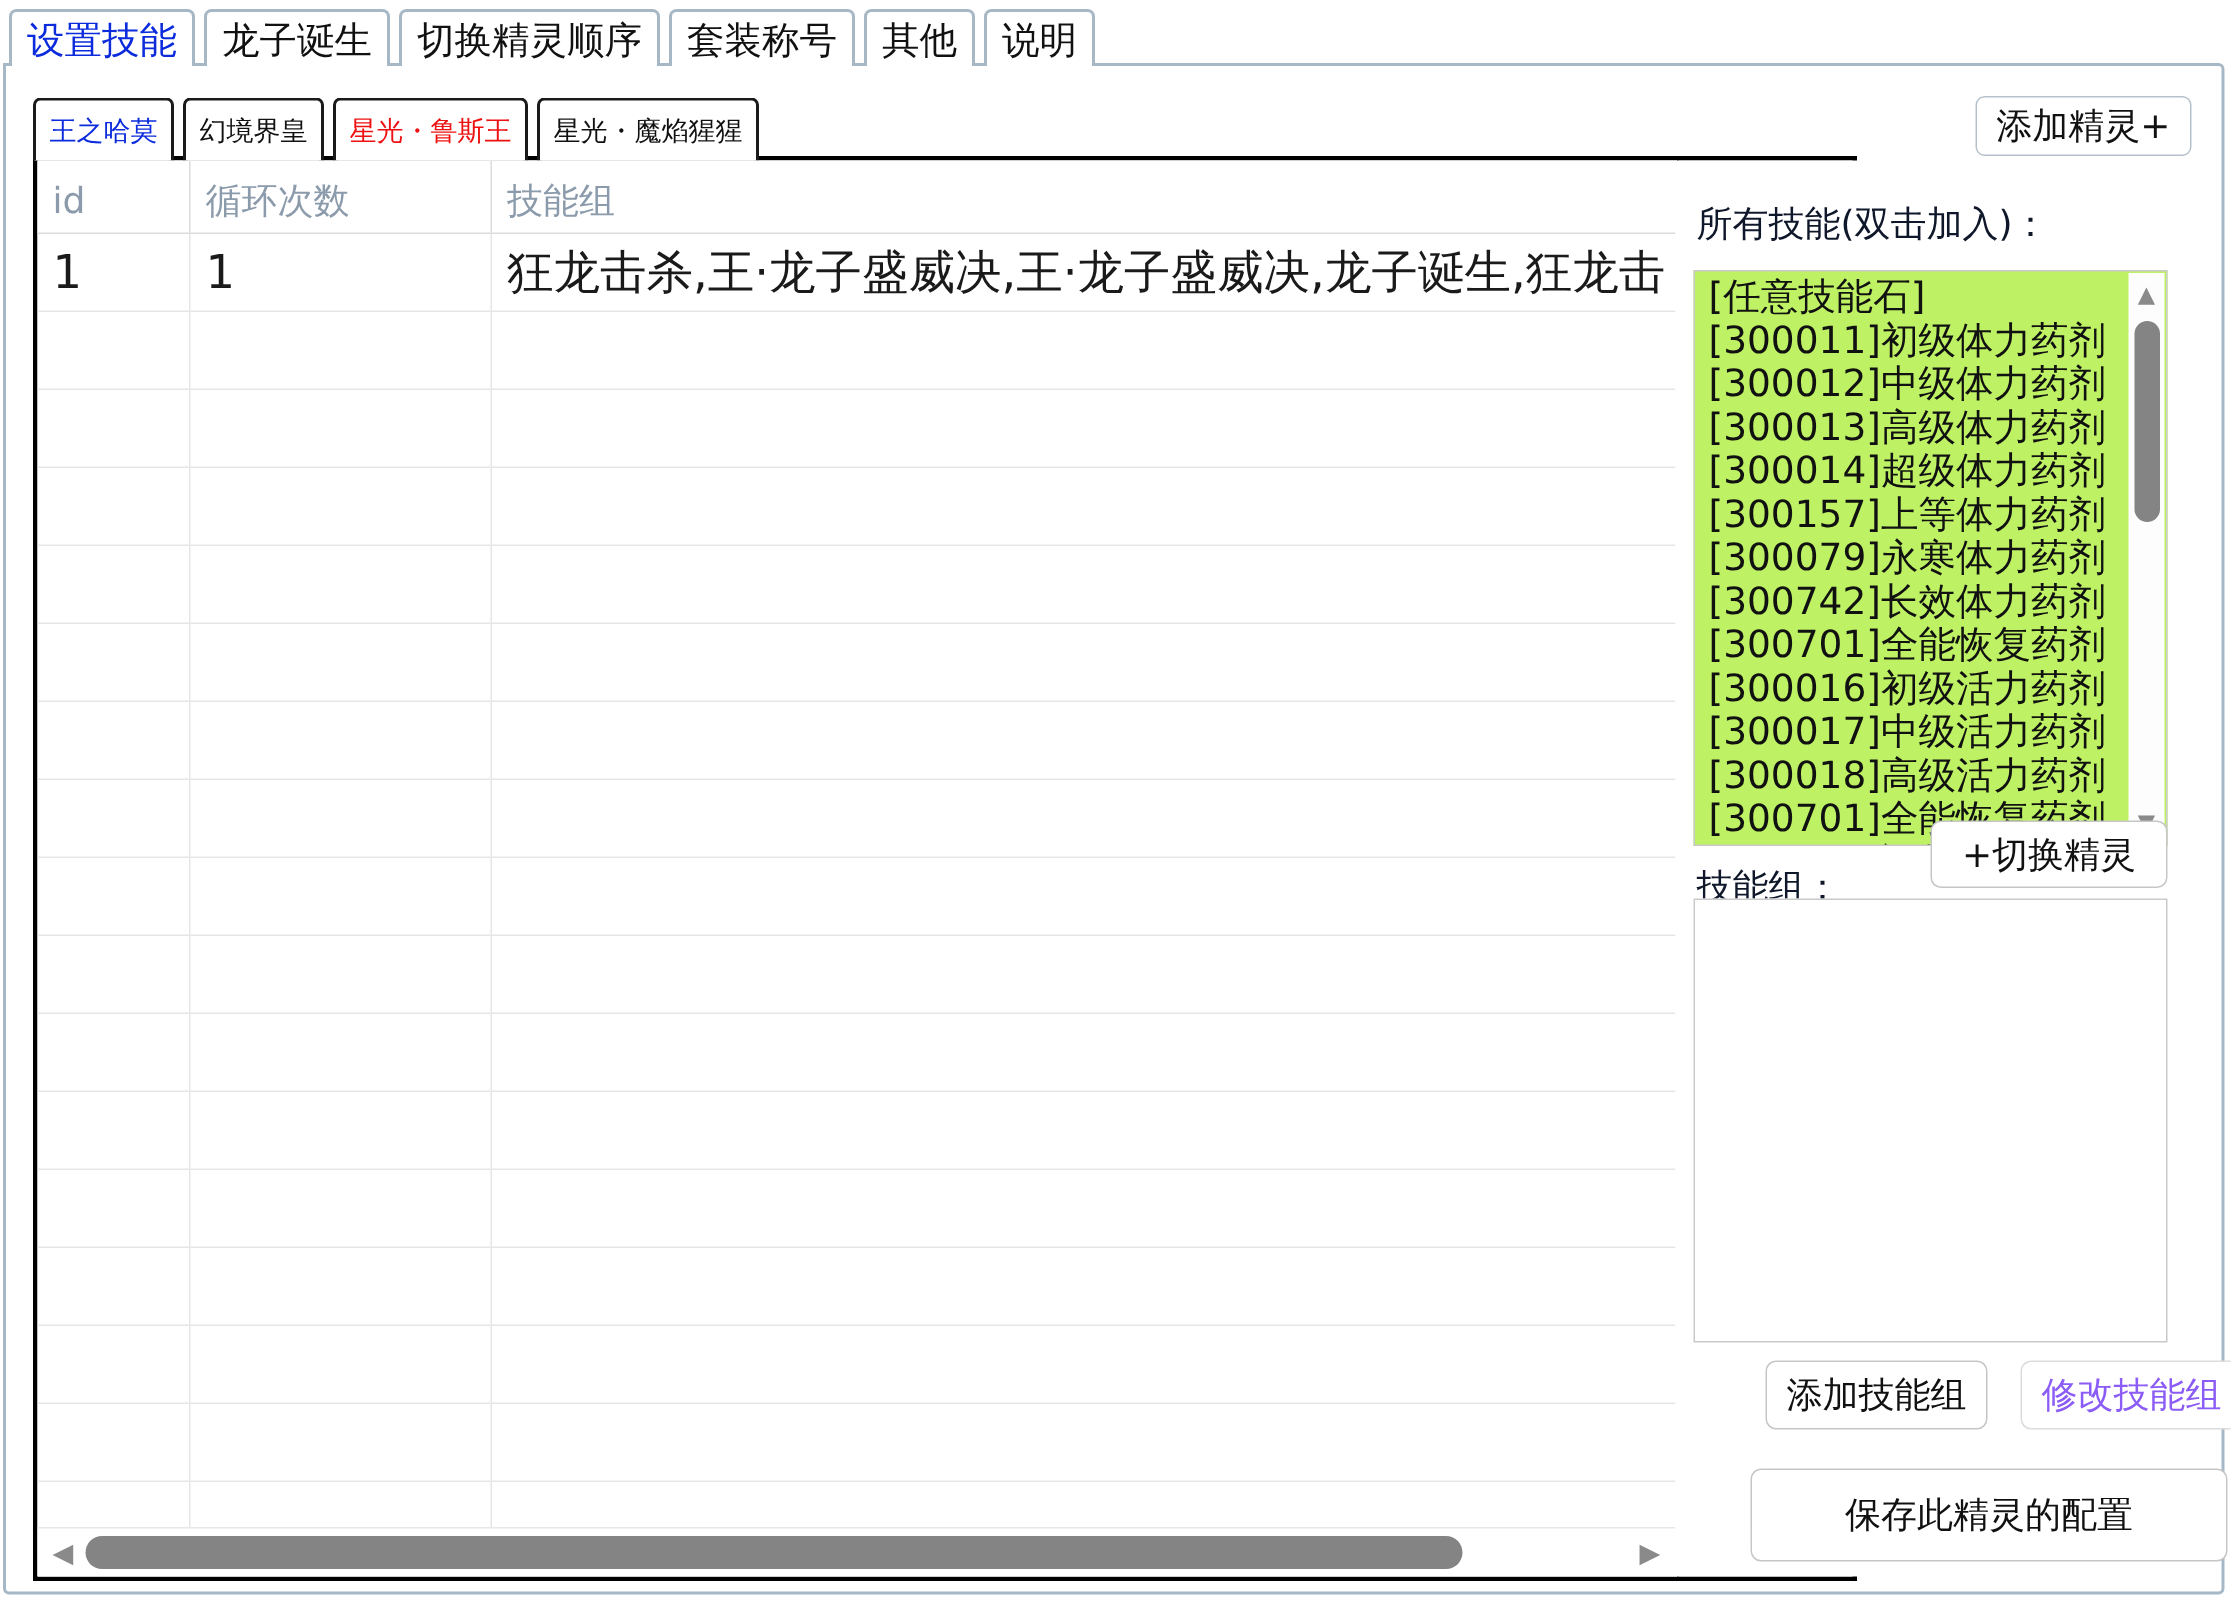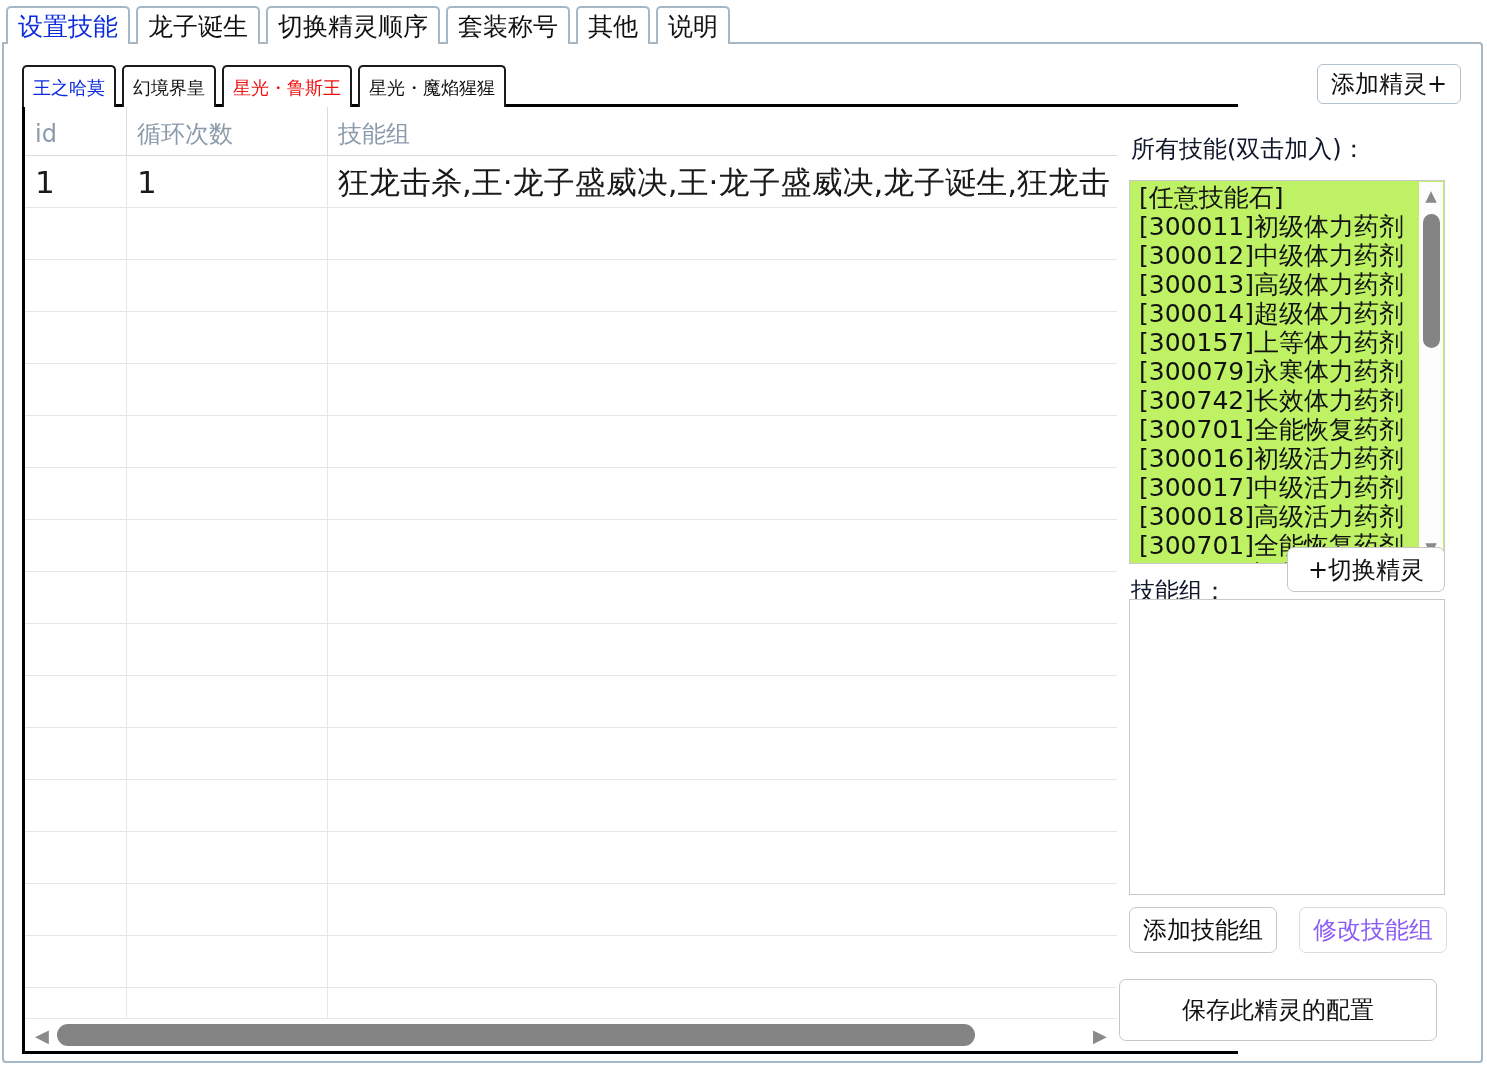--- a/index.html
+++ b/index.html
@@ -331,20 +331,21 @@
     box-sizing: border-box;
     border: 1px solid #c6c6c6;
     border-radius: 7px;
     background: #ffffff;
     color: #111111;
     font-size: 24px;
     display: flex;
     align-items: center;
     justify-content: center;
     white-space: nowrap;
+    margin-left: 48px;
   }
   .btn.disabled { color: #8b5cf6; border-color: #dcdcdc; }
 
   #btn-add-group    { left: 10px;  top: 800px; width: 148px; height: 46px; }
   #btn-edit-group   { left: 180px; top: 800px; width: 148px; height: 46px; }
   #btn-save-config  { left: 0;  top: 872px; width: 318px; height: 62px; }
 </style>
 </head>
 <body>
 

